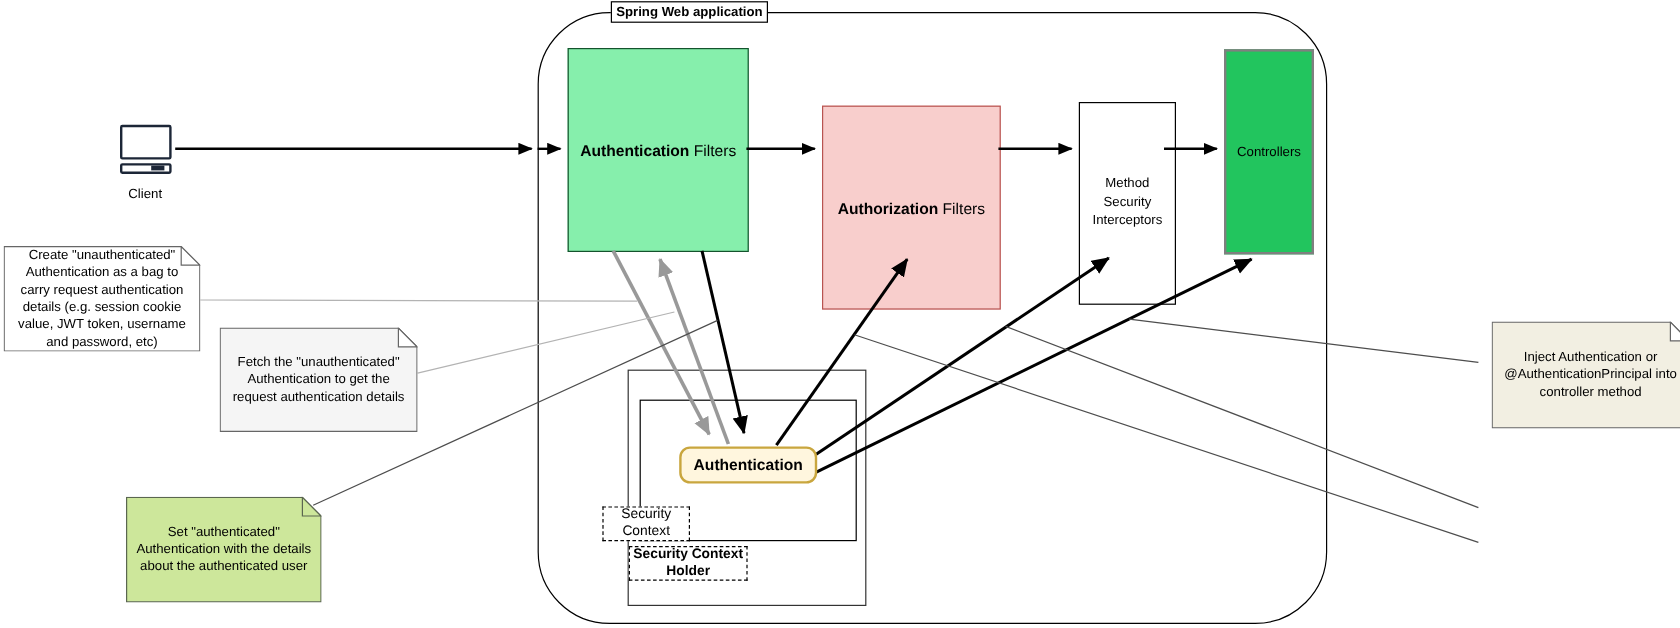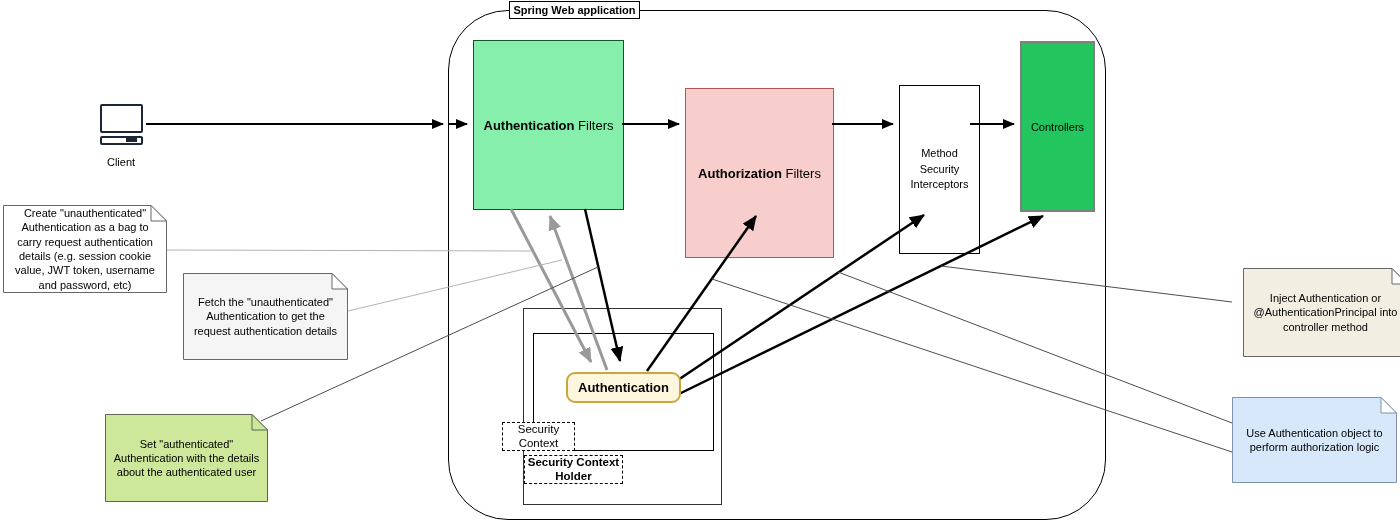--- a/index.html
+++ b/index.html
@@ -146,21 +146,14 @@
   </div>
 
   <div class="abs note" style="left:1232px;top:268px;width:165px;height:89px;margin-left:11px;">
     <svg width="165" height="89" viewBox="0 0 165 89">
       <path d="M0.5,0.5 L149,0.5 L164.5,16 L164.5,88.5 L0.5,88.5 Z" fill="#F2EFE2" stroke="#666666"></path>
       <path d="M149,0.5 L164.5,16 L149,16 Z" fill="#ffffff" stroke="#666666"></path>
     </svg>
     <div class="note-text">Inject Authentication or @AuthenticationPrincipal into controller method</div>
   </div>
 
-  <div class="abs note" style="left:1232px;top:397px;width:165px;height:86px;">
-    <svg width="165" height="86" viewBox="0 0 165 86">
-      <path d="M0.5,0.5 L149,0.5 L164.5,16 L164.5,85.5 L0.5,85.5 Z" fill="#D6E8FA" stroke="#7d93ad"></path>
-      <path d="M149,0.5 L164.5,16 L149,16 Z" fill="#ffffff" stroke="#7d93ad"></path>
-    </svg>
-    <div class="note-text">Use Authentication object to perform authorization logic</div>
-  </div>
 
 </div>
 
 </body></html>

